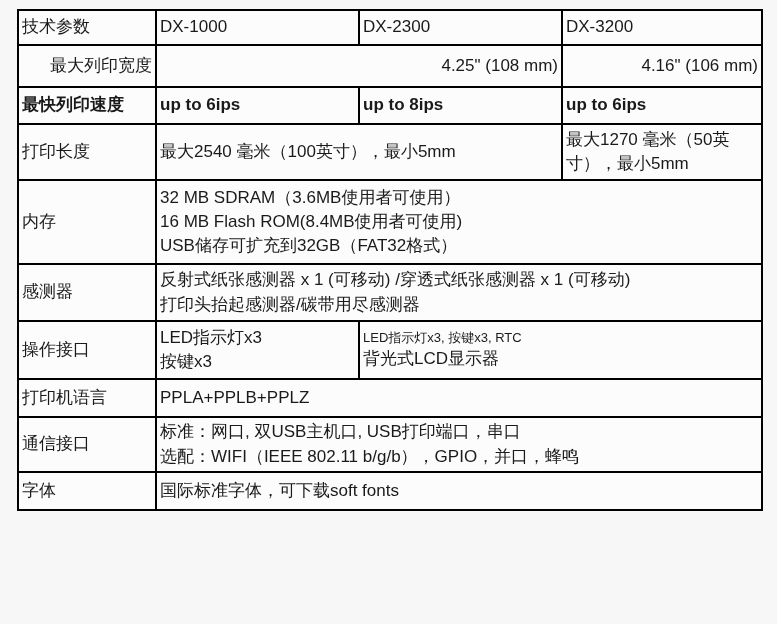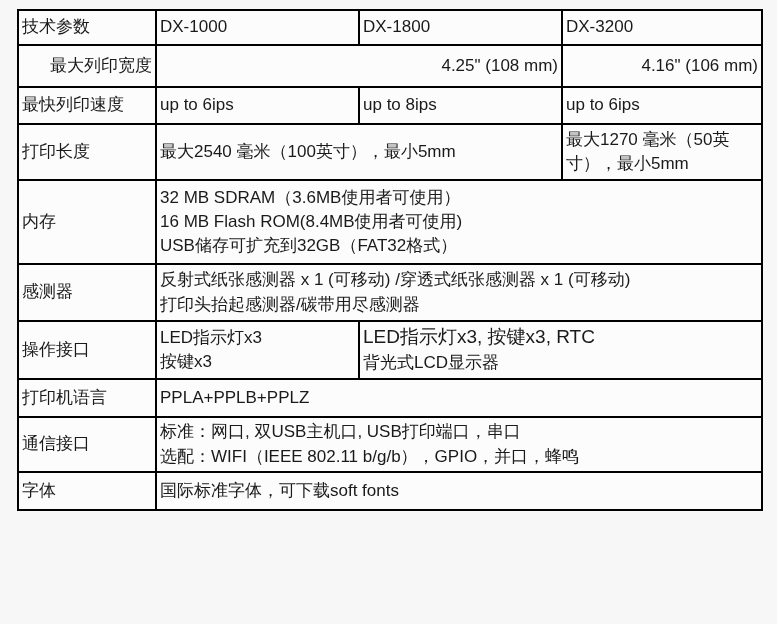--- a/index.html
+++ b/index.html
@@ -24,27 +24,27 @@
   .spec-table td {
     border: 2px solid #000;
     padding: 1px 3px;
     font-size: 17px;
     line-height: 1.42;
     vertical-align: middle;
     overflow: hidden;
     word-break: break-word;
   }
   .line { display: block; }
-  .small-line { font-size: 19px; }
+  .small-line { font-size: 13px; }
   
   .r0  td { height: 31px; }
   .r1  td { height: 41px; }
   .r2  td { height: 52px; }
   .r3  td { height: 38px; text-align: right; }
-  .r4  td { height: 33px; }
+  .r4  td { height: 33px; font-weight: bold; }
   .r5  td { height: 52px; }
   .r6  td { height: 80px; }
   .r7  td { height: 53px; }
   .r8  td { height: 54px; }
   .r9  td { height: 33px; }
   .r10 td { height: 34px; }
   .r11 td { height: 51px; }
   .r12 td { height: 34px; }
 </style>
 </head>
@@ -54,21 +54,21 @@
   <colgroup>
     <col style="width:138px">
     <col style="width:203px">
     <col style="width:203px">
     <col style="width:200px">
   </colgroup>
   <tbody>
     <tr class="r0">
       <td>技术参数</td>
       <td>DX-1000</td>
-      <td>DX-1800</td>
+      <td>DX-2300</td>
       <td>DX-3200</td>
     </tr>
 
 
 
     <tr class="r3">
       <td>最大列印宽度</td>
       <td colspan="2">4.25" (108 mm)</td>
       <td>4.16" (106 mm)</td>
     </tr>

